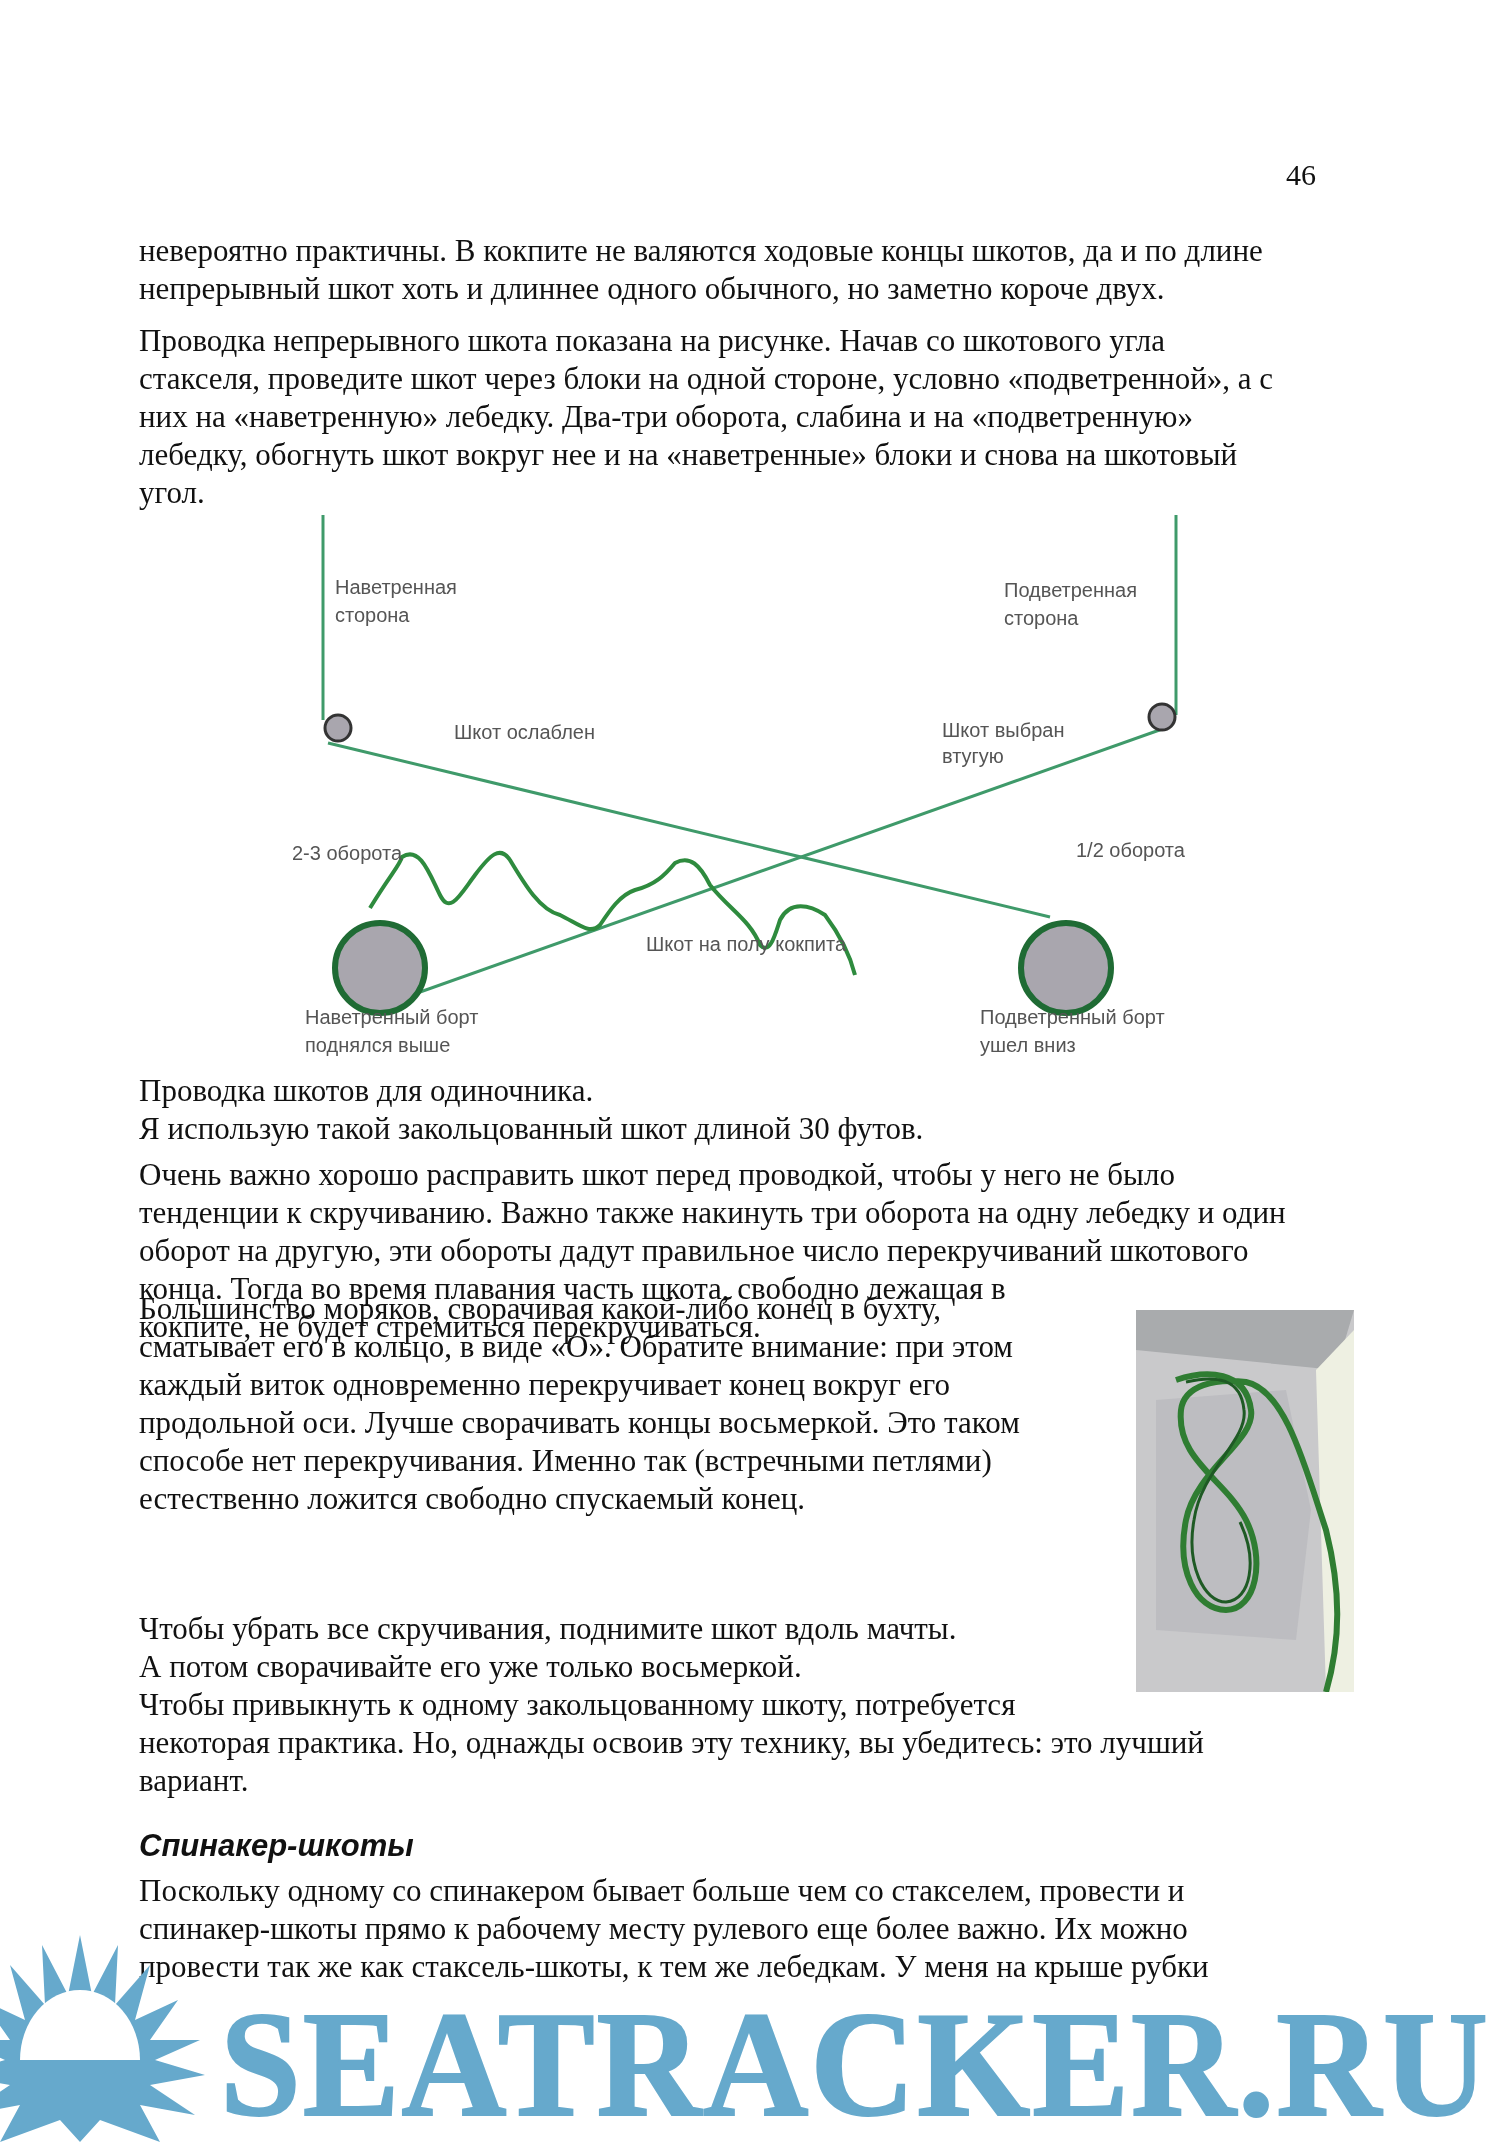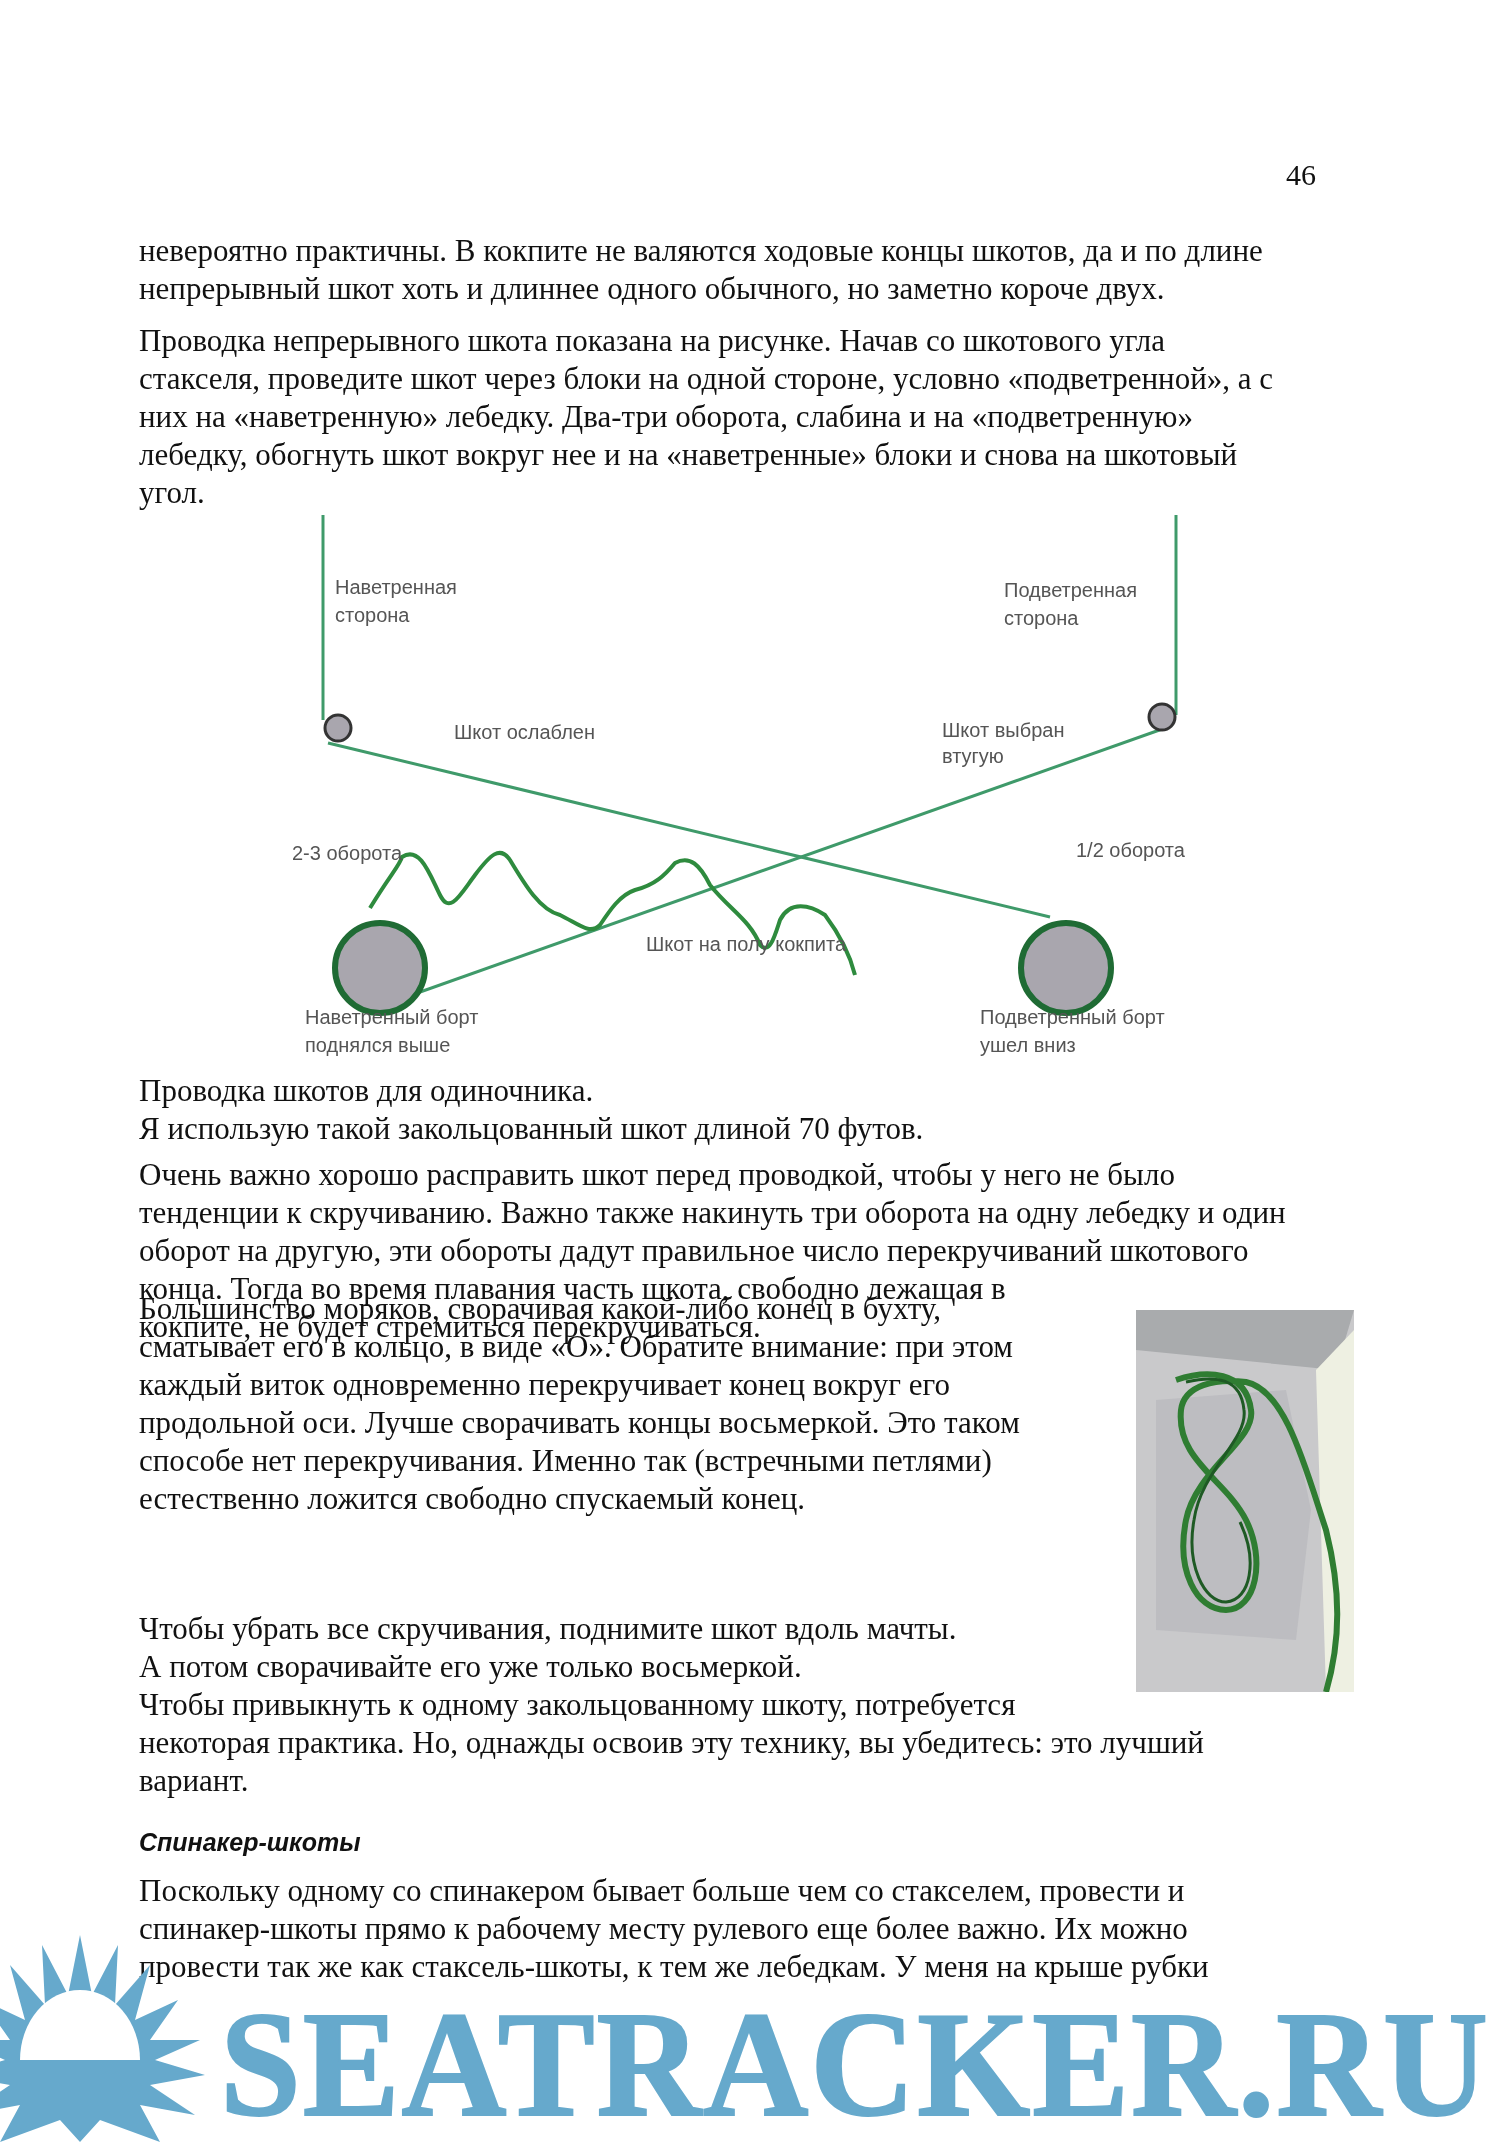--- a/index.html
+++ b/index.html
@@ -8,21 +8,21 @@
   .page-number { position: absolute; top: 158px; left: 1286px; font-size: 30px; }
   .para { position: absolute; left: 139px; font-size: 31px; line-height: 38px; margin: 0; white-space: pre-line; }
   .p1 { top: 232px; width: 1250px; }
   .p2 { top: 322px; width: 1250px; }
   .p3 { top: 1072px; width: 1250px; }
   .p4 { top: 1156px; width: 1250px; font-family: Liberation Serif, serif; }
   .p5 { top: 1290px; width: 1000px; }
   .p6 { top: 1610px; width: 1250px; }
   .p7 { top: 1872px; width: 1250px; }
   .heading { position: absolute; left: 139px; top: 1828px; font-family: "Liberation Sans", "DejaVu Sans", sans-serif;
-             font-style: italic; font-weight: bold; font-size: 25px; }
+             font-style: italic; font-weight: bold; font-size: 31px; }
   .diagram { position: absolute; left: 280px; top: 515px; width: 940px; height: 555px; }
   .diagram text { font-family: "Liberation Sans", "DejaVu Sans", sans-serif; font-size: 20px; fill: #555; }
   .photo { position: absolute; left: 1136px; top: 1310px; width: 218px; height: 382px; }
   .watermark { position: absolute; left: 0; top: 1935px; width: 1508px; height: 207px; }
   .wm-text { font-family: "Liberation Serif", "DejaVu Serif", serif; font-weight: bold; font-size: 150px; letter-spacing: 2px; }
 </style>
 </head>
 <body>
 
 <div class="page-number">46</div>
@@ -61,21 +61,21 @@
   <text x="12" y="345">2-3 оборота</text>
   <text x="796" y="342">1/2 оборота</text>
   <text x="366" y="436">Шкот на полу кокпита</text>
   <text x="25" y="509">Наветренный борт</text>
   <text x="25" y="537">поднялся выше</text>
   <text x="700" y="509">Подветренный борт</text>
   <text x="700" y="537">ушел вниз</text>
 </svg>
 
 <p class="para p3">Проводка шкотов для одиночника.
-Я использую такой закольцованный шкот длиной 70 футов.</p>
+Я использую такой закольцованный шкот длиной 30 футов.</p>
 <p class="para p4">Очень важно хорошо расправить шкот перед проводкой, чтобы у него не было
 тенденции к скручиванию. Важно также накинуть три оборота на одну лебедку и один
 оборот на другую, эти обороты дадут правильное число перекручиваний шкотового
 конца. Тогда во время плавания часть шкота, свободно лежащая в
 кокпите, не будет стремиться перекручиваться.</p>
 
 <svg class="photo" viewBox="0 0 218 382">
   <rect x="0" y="0" width="218" height="382" fill="#c9c9cb"></rect>
   <polygon points="0,0 218,0 200,60 0,40" fill="#a9abad"></polygon>
   <polygon points="180,60 218,20 218,382 190,382" fill="#eef0e2"></polygon>

